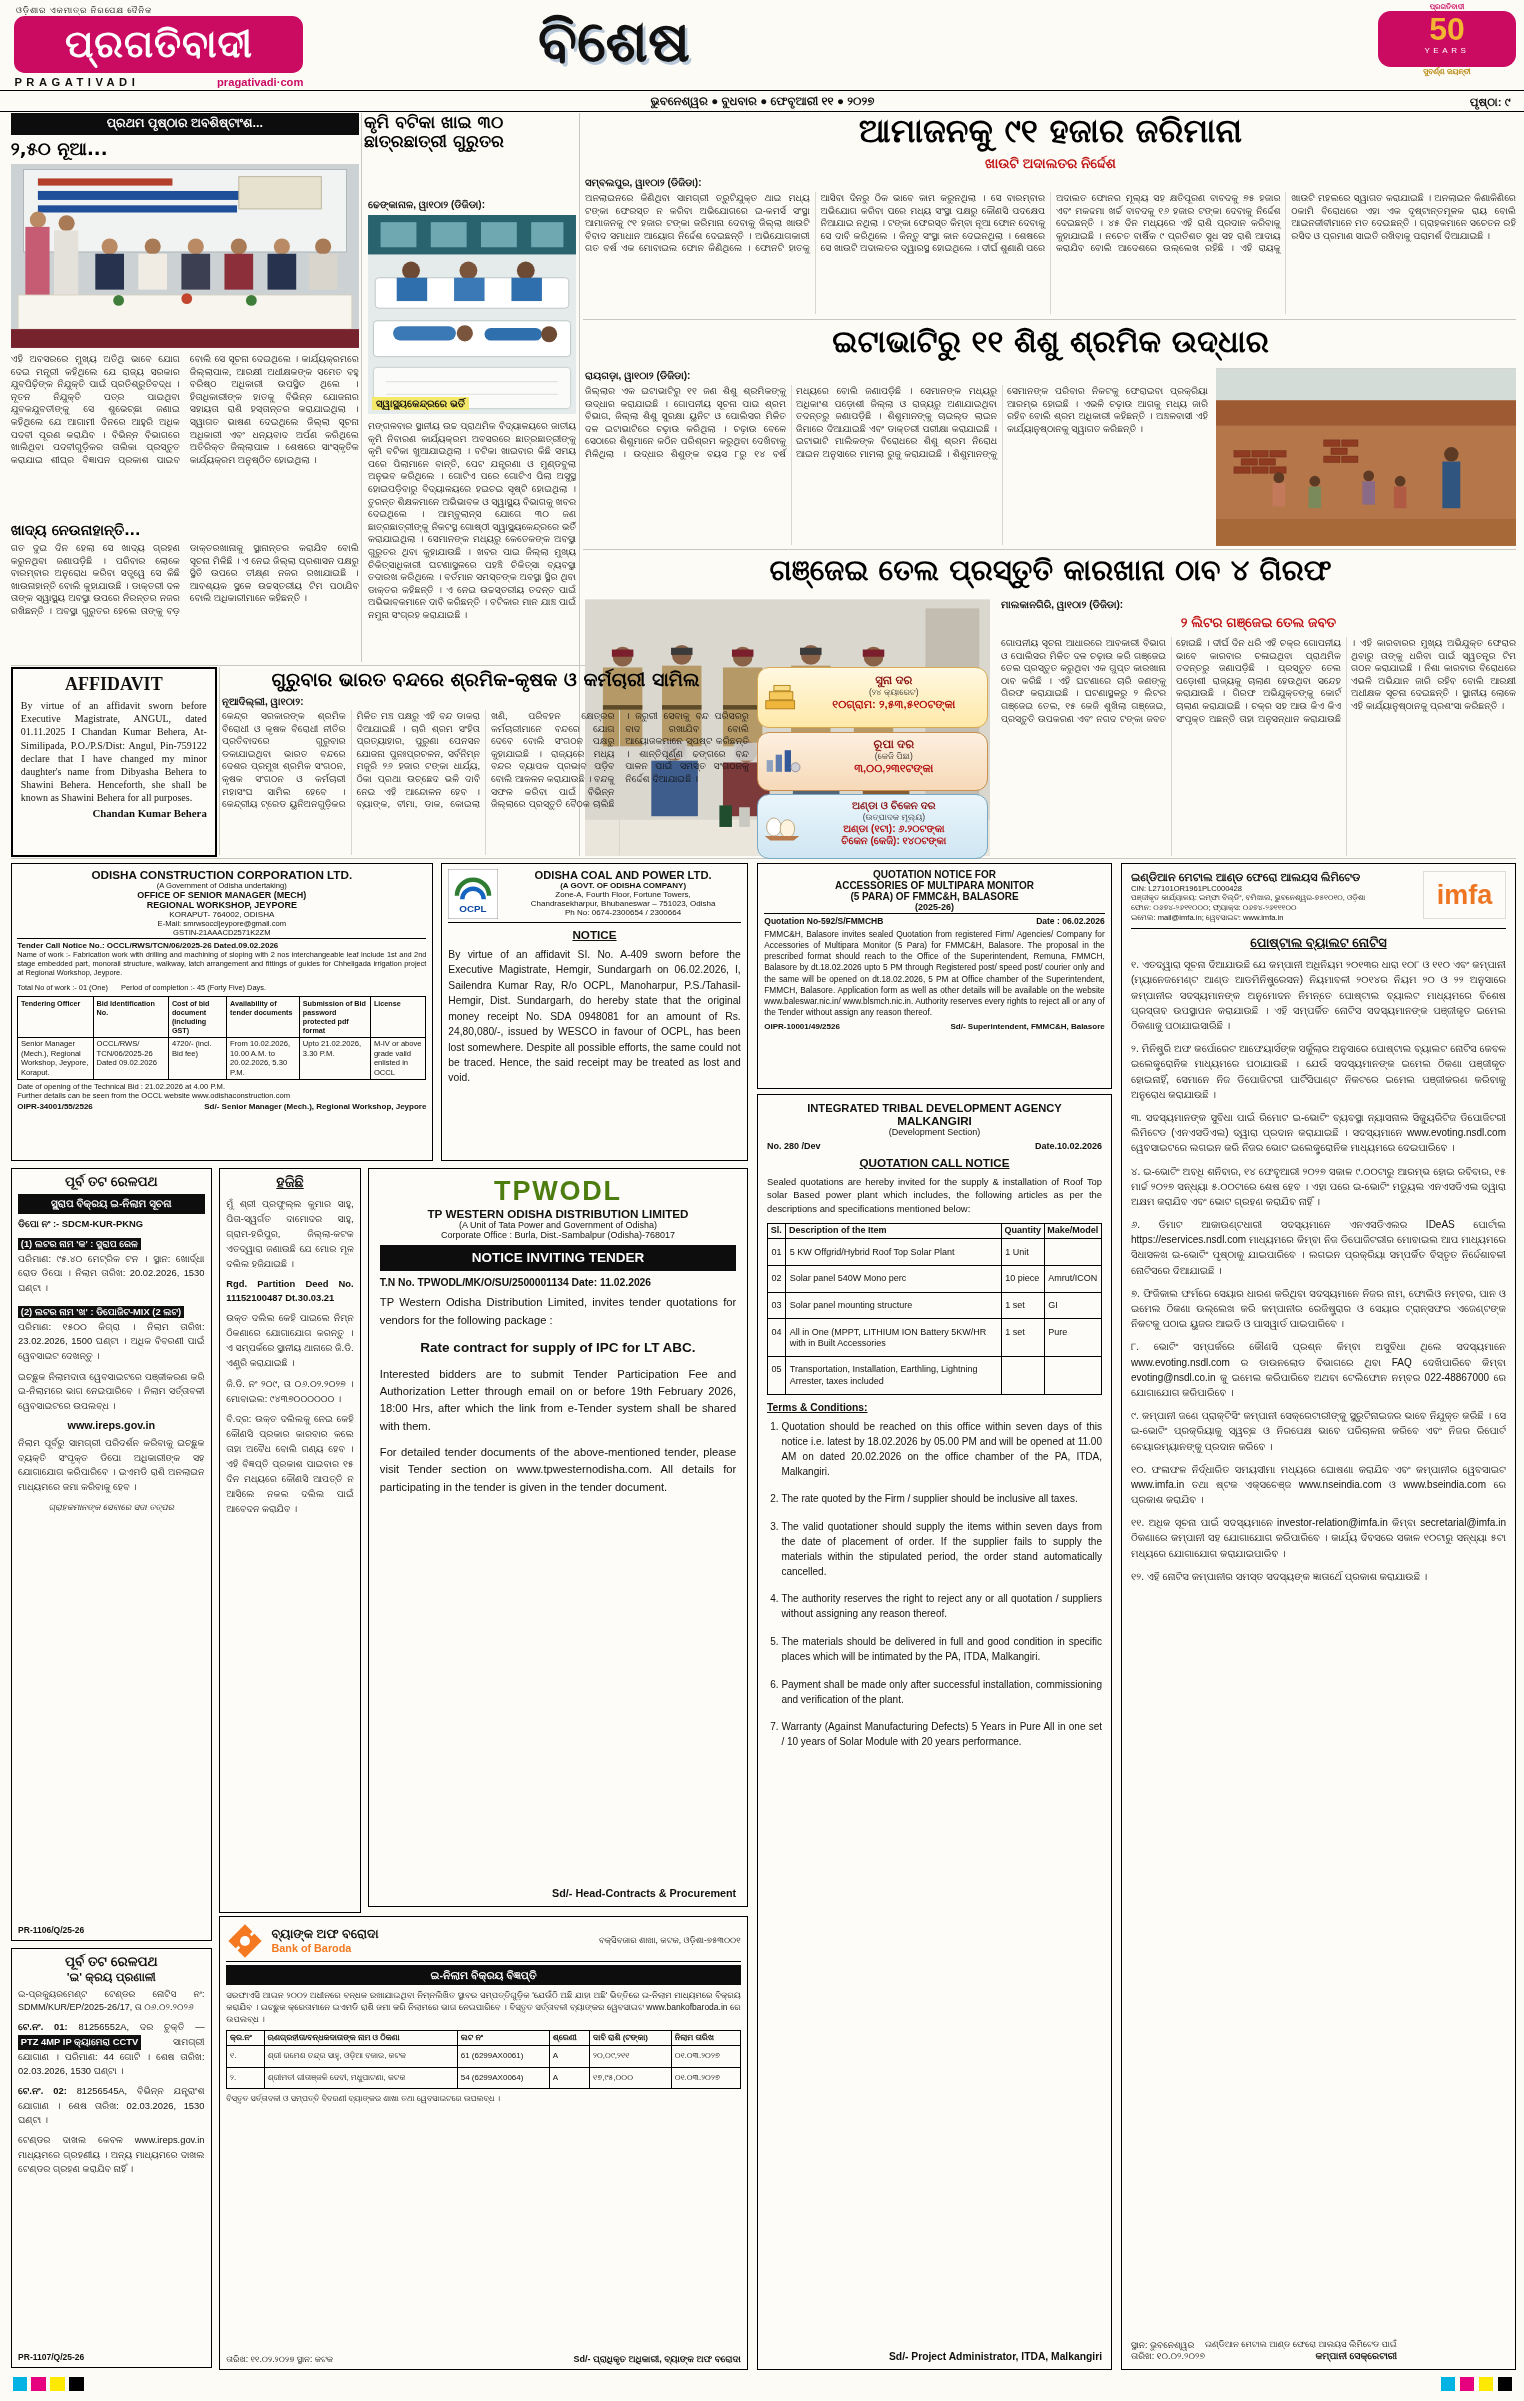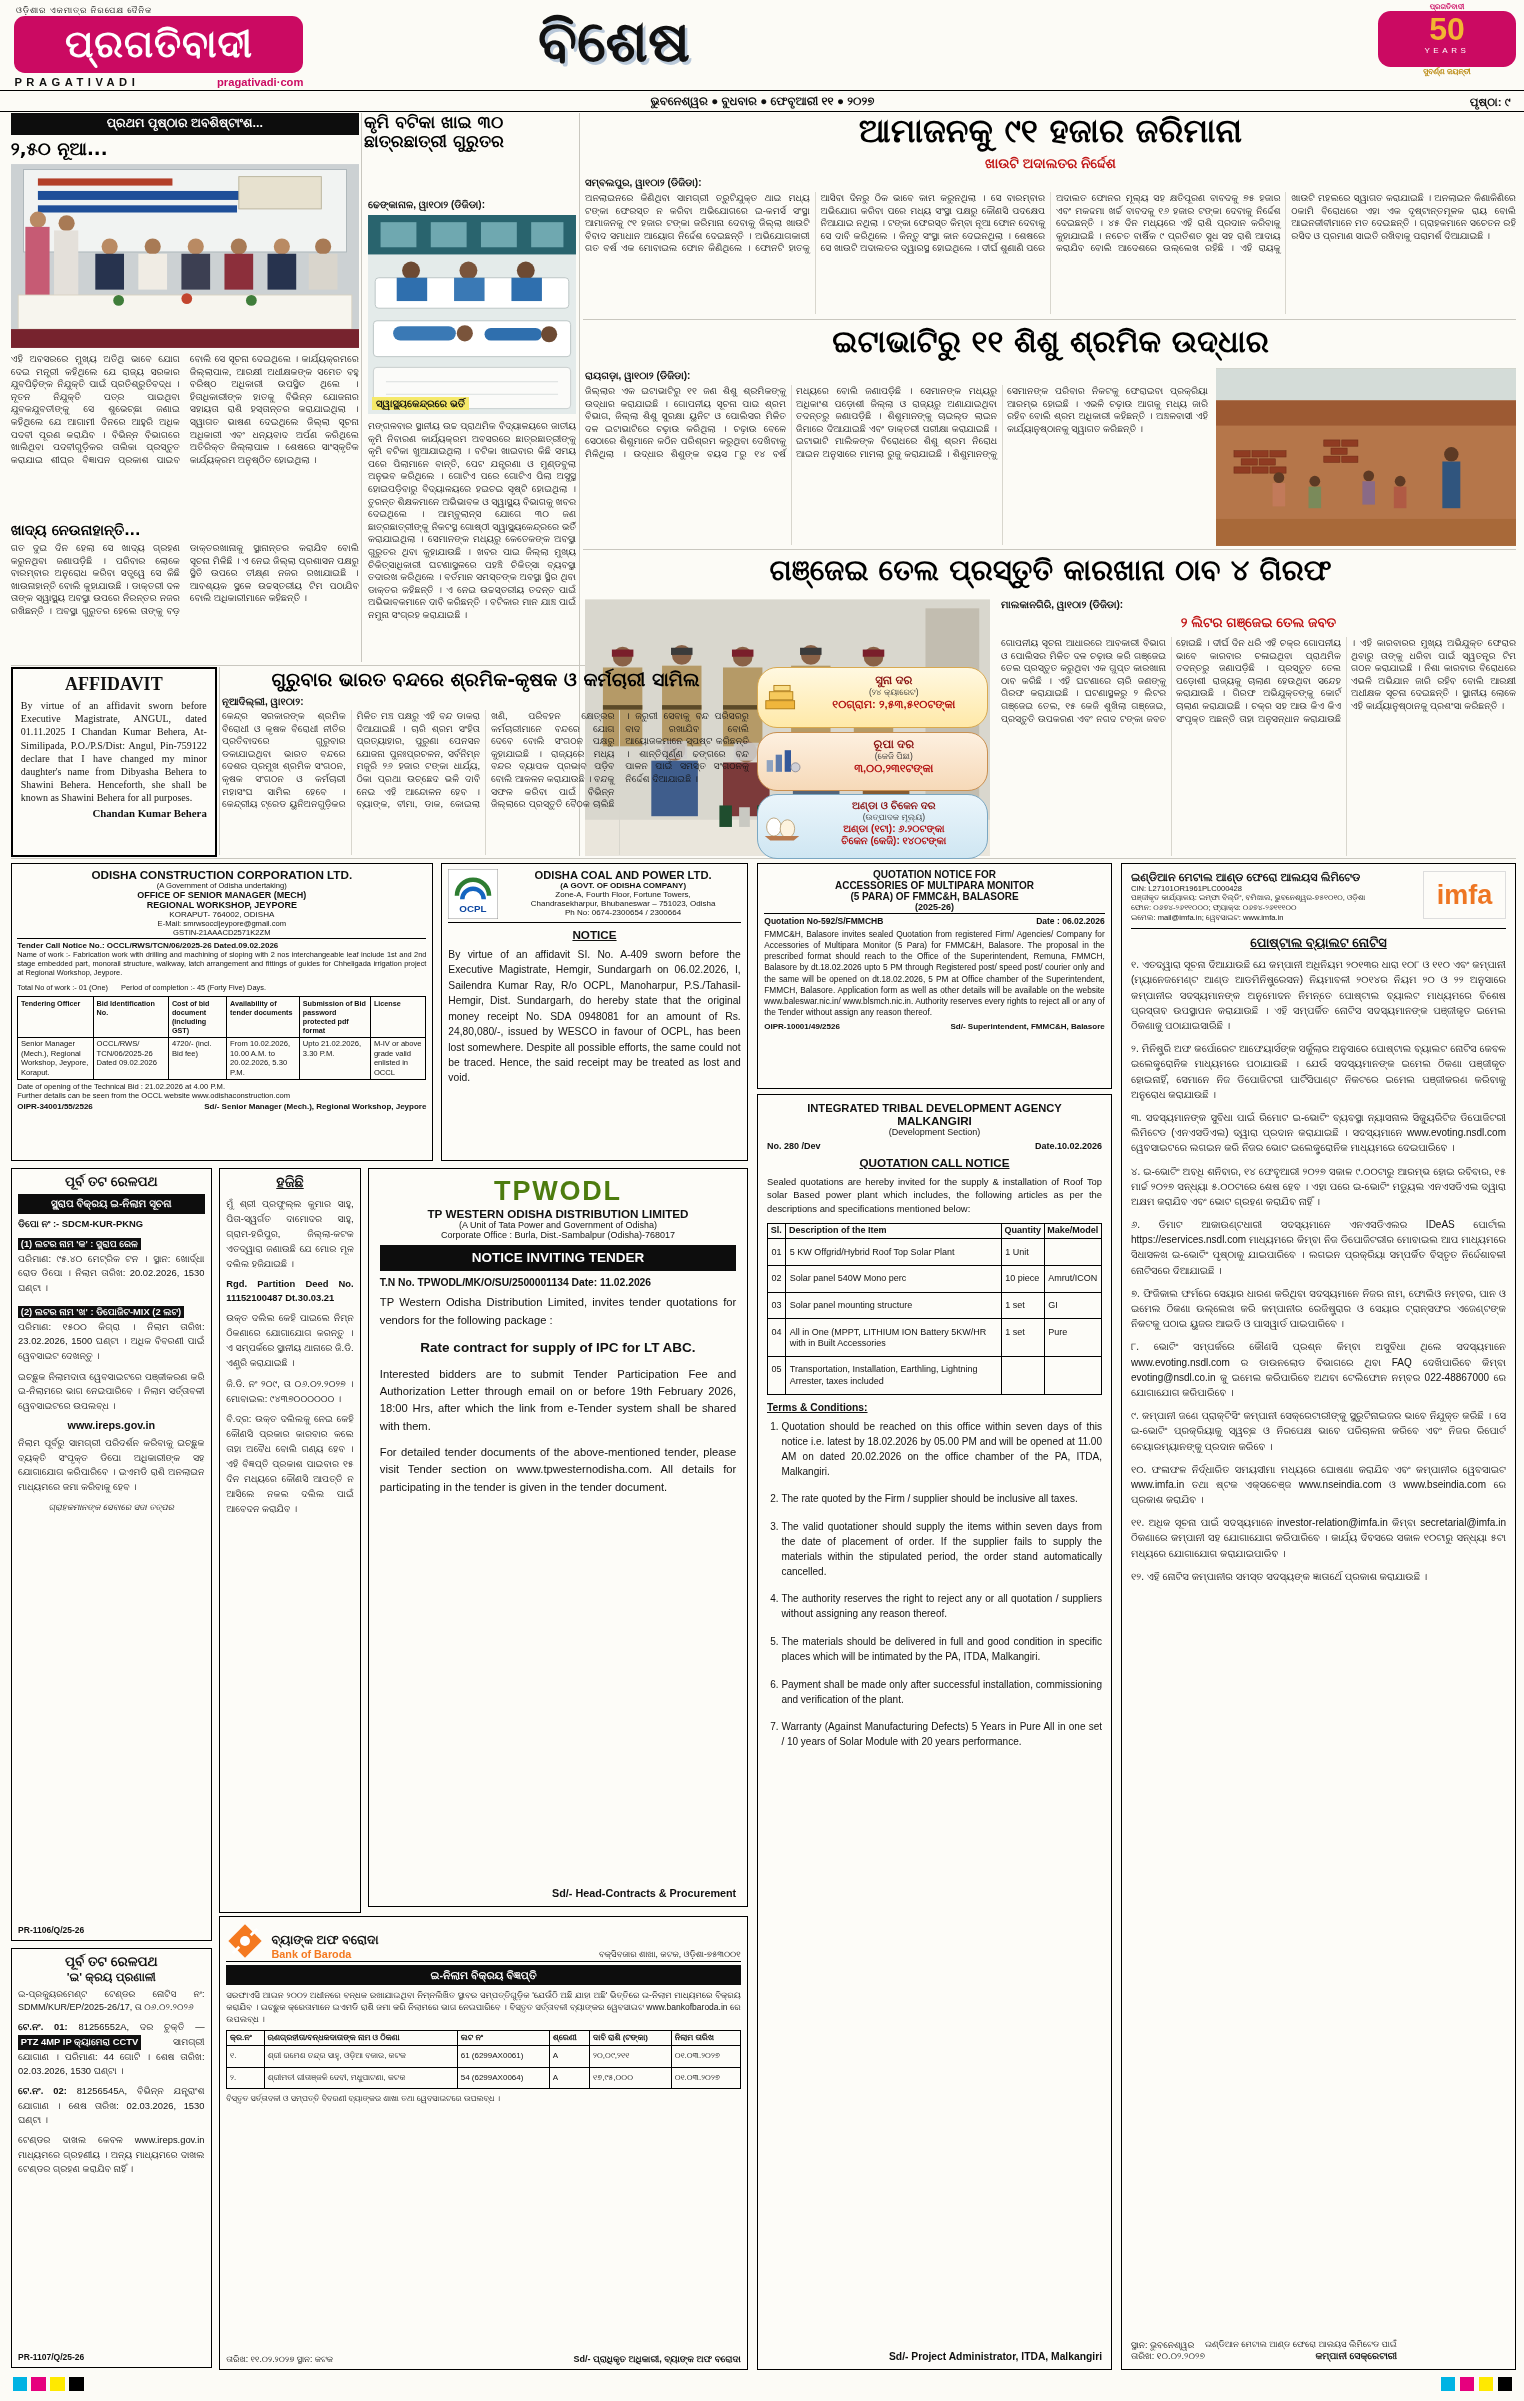--- a/index.html
+++ b/index.html
@@ -22,21 +22,21 @@
   .tbl{width:100%;border-collapse:collapse;}
   .tbl th,.tbl td{border:0.9px solid #000;padding:1.8px 2.7px;font-size:7.6px;line-height:1.25;vertical-align:top;text-align:left;}
   .headline{font-weight:700;color:#000;line-height:1.12;font-family:"DejaVu Sans","Liberation Sans",sans-serif;}
   .byline{font-weight:700;font-size:10px;}
   .redline{color:var(--accent_red,#c01414);font-weight:700;}
   
   .logo-box{background:var(--brand,#cb0a62);border-radius:10.8px;color:#fff;display:flex;align-items:center;justify-content:center;font-weight:800;font-size:38px;letter-spacing:0.9px;}
   .edition{font-weight:800;font-size:57px;text-shadow:2.7px 2.7px 0 #b9c8d9;display:flex;align-items:center;justify-content:center;}
   .anniv-box{background:var(--brand,#cb0a62);border-radius:12.6px;color:#fff;text-align:center;padding-top:1.8px;}
   .dateline{border-top:1.3px solid #000;border-bottom:1.3px solid #000;display:flex;align-items:center;justify-content:center;font-weight:700;font-size:11.7px;}
-  .rate-card{position:relative;border-radius:20px;padding:4.5px 5.4px 3.6px 48px;margin-bottom:3.6px;overflow:hidden;}
+  .rate-card{position:relative;border-radius:12px;padding:4.5px 5.4px 3.6px 48px;margin-bottom:3.6px;overflow:hidden;}
   .rate-card .ricon{position:absolute;left:4.5px;top:50%;transform:translateY(-50%);}
   .rate-t{font-size:11.7px;font-weight:800;color:#8a1212;}
   .rate-s{font-size:8.5px;color:#333;}
   .rate-v{font-size:11.2px;font-weight:800;color:#b31212;}
   .serif{font-family:"Liberation Serif","DejaVu Serif",serif;}
   .imfa-p{font-size:10px;line-height:1.52;text-align:justify;margin-bottom:8px;}
   .terms li{margin:0 0 12.6px 14.4px;font-size:10px;line-height:1.5;text-align:justify;}
   .capline{background:#f5e96a;font-weight:700;font-size:10px;padding:0.9px 4.5px;display:inline-block;}
   .flexcol{display:flex;flex-direction:column;}
   .smallrow{display:flex;justify-content:space-between;font-weight:700;}
@@ -506,21 +506,21 @@
   </div>
   <div style="margin-top:5.4px;font-size:9.4px;line-height:1.55;text-align:justify;">
     <span class="bold">ଟେ.ନଂ. 02:</span>
     <span>81256545A, ବିଭିନ୍ନ ଯନ୍ତ୍ରାଂଶ ଯୋଗାଣ । ଶେଷ ତାରିଖ: 02.03.2026, 1530 ଘଣ୍ଟା ।</span>
   </div>
   <div class="just" style="font-size:9.4px;line-height:1.55;margin-top:5.4px;">ଟେଣ୍ଡର ଦାଖଲ କେବଳ www.ireps.gov.in ମାଧ୍ୟମରେ ଗ୍ରହଣୀୟ । ଅନ୍ୟ ମାଧ୍ୟମରେ ଦାଖଲ ଟେଣ୍ଡର ଗ୍ରହଣ କରାଯିବ ନାହିଁ ।</div>
   <div class="bold" style="font-size:8.5px;margin-top:auto;">PR-1107/Q/25-26</div>
 </div>
 
 <div class="abs adbox flexcol" style="left:219px;top:1916px;width:529px;height:454px;padding:4.5px 6.3px;">
-  <div style="display:flex;align-items:flex-end;gap:7.2px;border-bottom:0.9px solid #000;padding-bottom:1px;">
+  <div style="display:flex;align-items:center;gap:7.2px;border-bottom:0.9px solid #000;padding-bottom:1px;">
     <svg width="38" height="38" viewBox="0 0 42 42">
       <rect x="8" y="8" width="26" height="26" transform="rotate(45 21 21)" fill="#f47920"></rect>
       <circle cx="21" cy="21" r="5.5" fill="#fff"></circle>
       <rect x="19.5" y="2" width="3" height="10" fill="#fff" transform="rotate(45 21 21)"></rect>
       <rect x="19.5" y="30" width="3" height="10" fill="#fff" transform="rotate(45 21 21)"></rect>
     </svg>
     <div>
       <div class="bold" style="font-size:12.6px;">ବ୍ୟାଙ୍କ ଅଫ ବରୋଦା</div>
       <div class="bold" style="font-size:10.8px;color:#f47920;">Bank of Baroda</div>
     </div>

